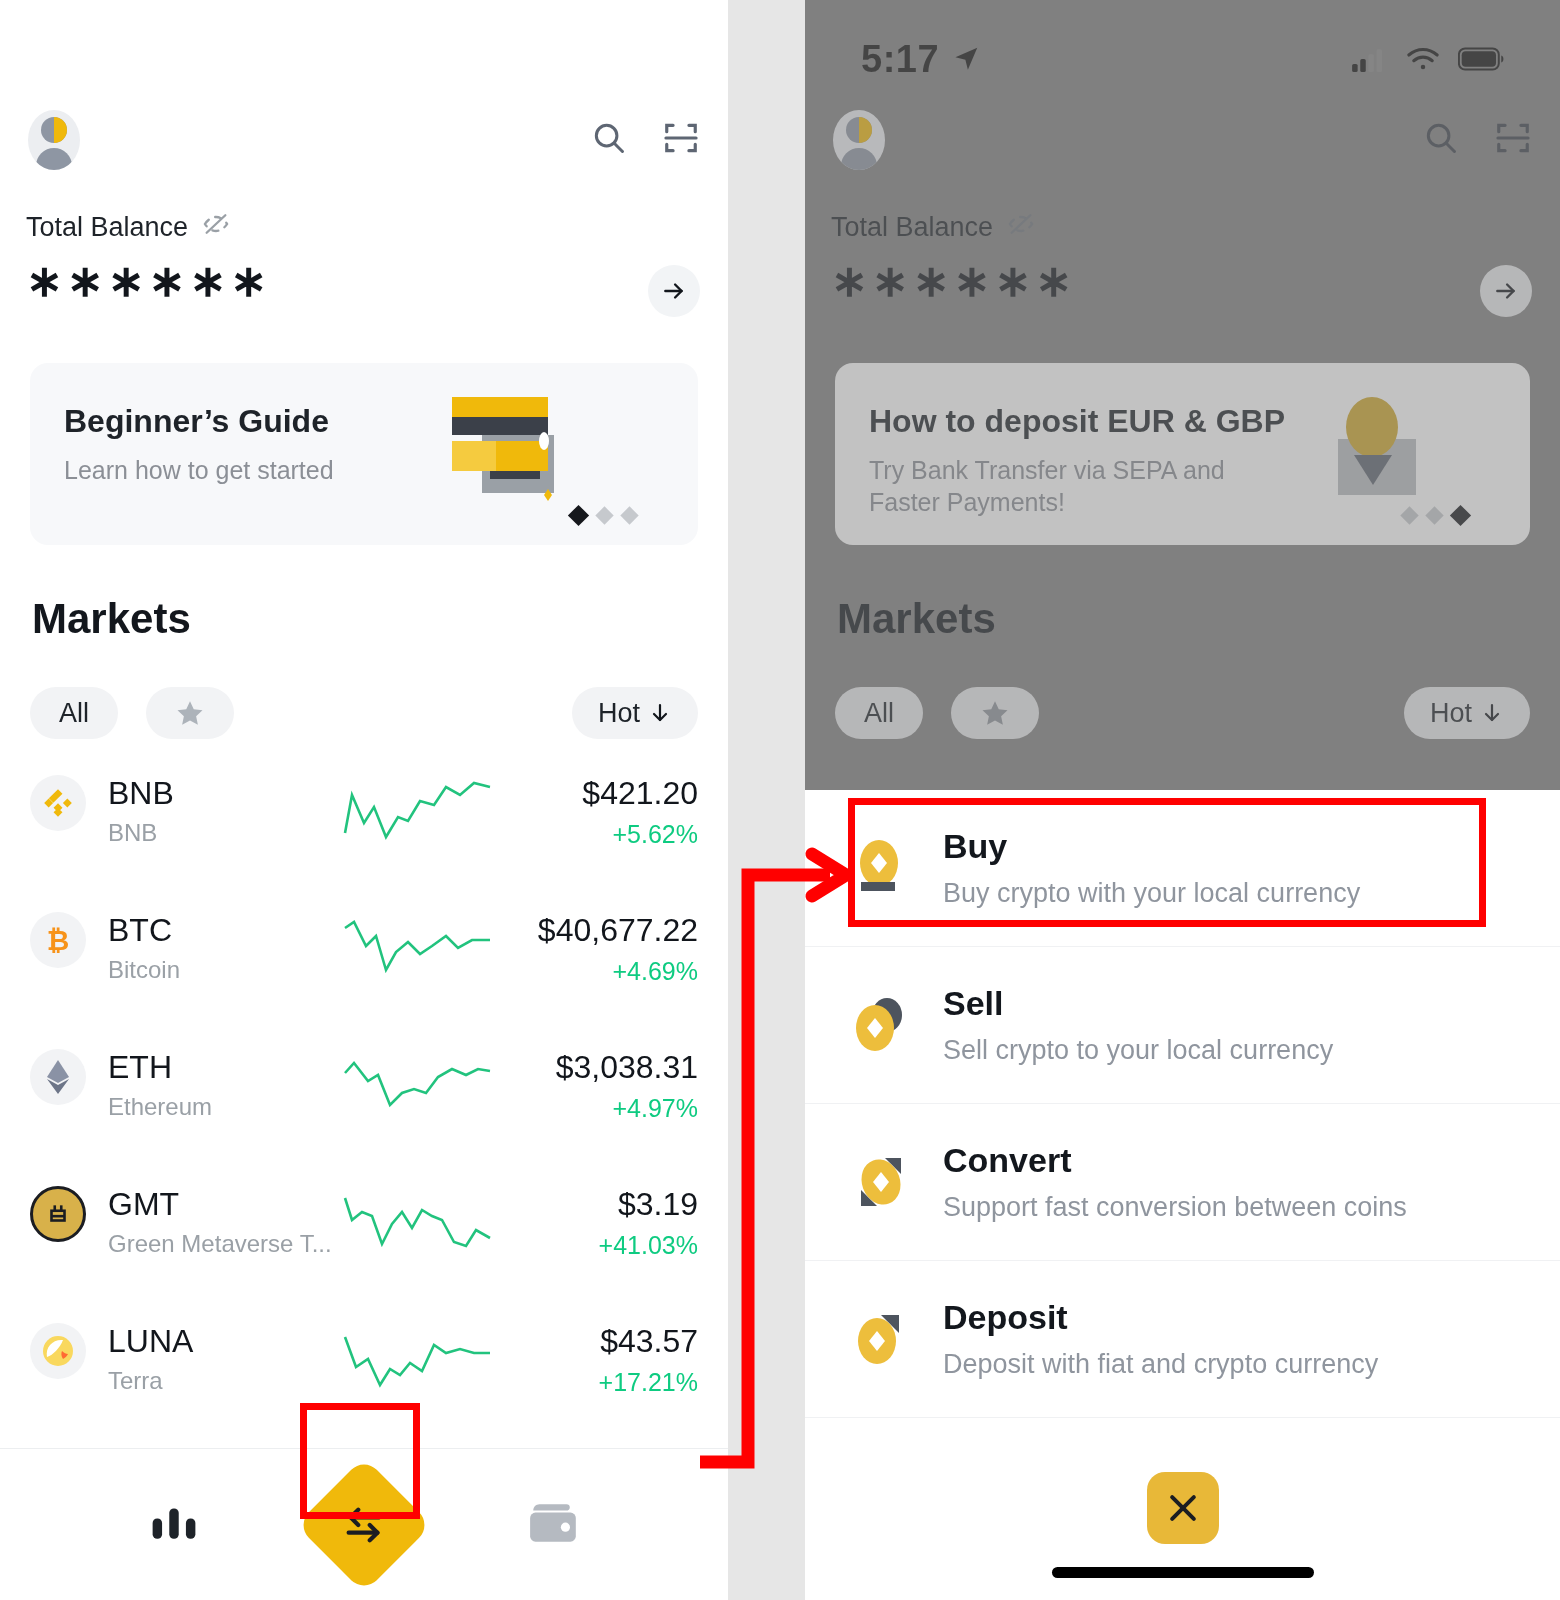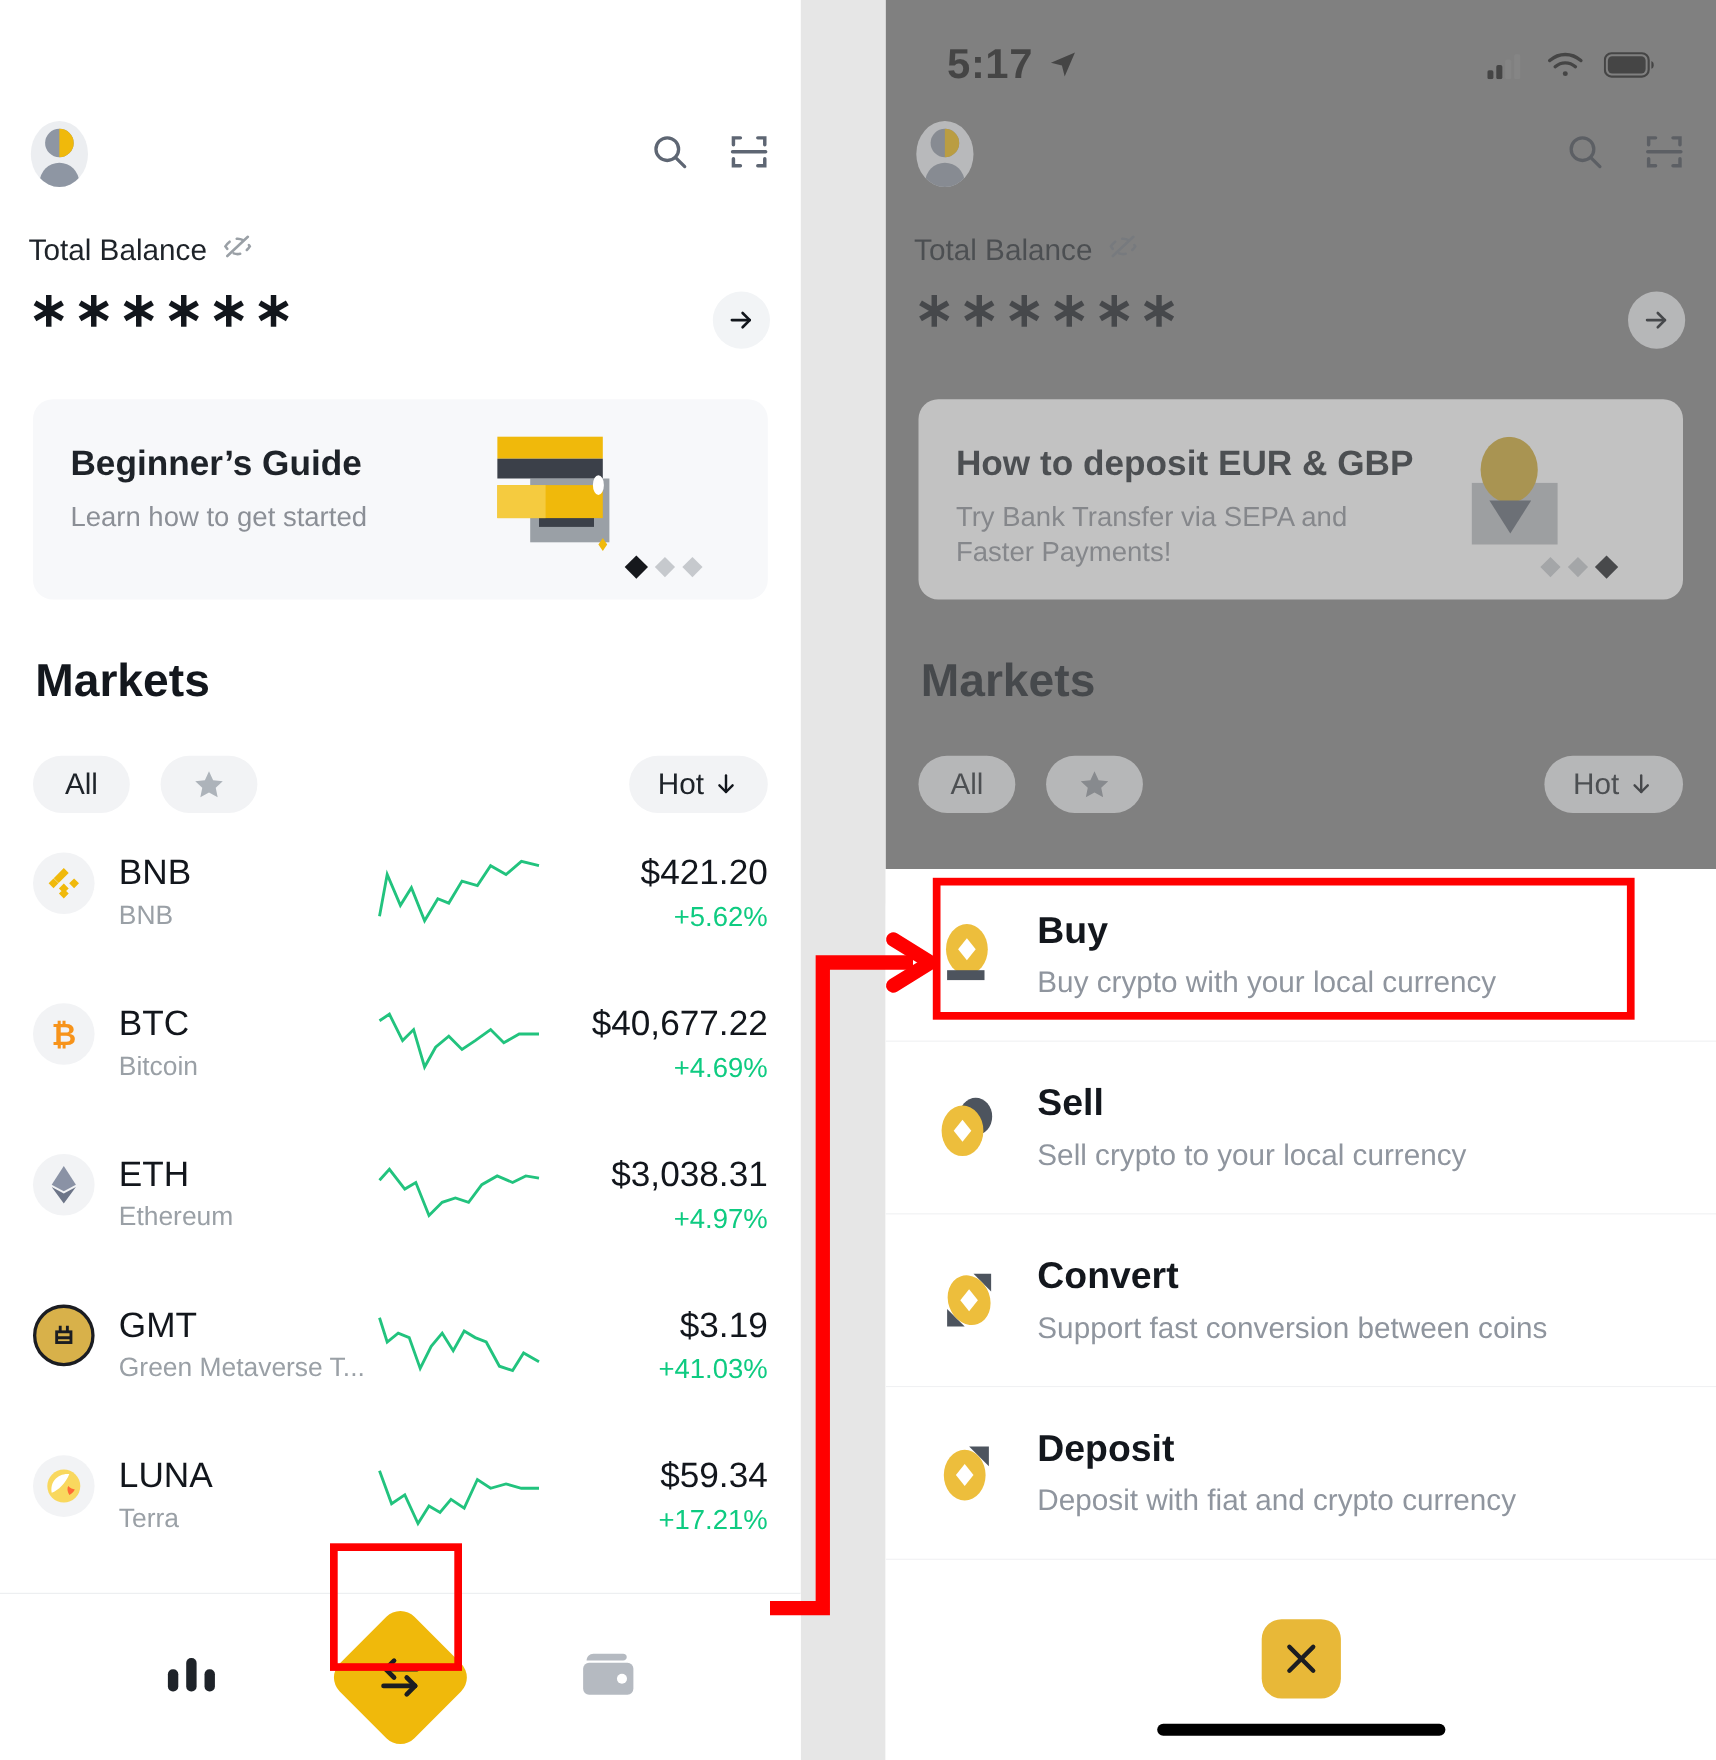--- a/index.html
+++ b/index.html
@@ -351,21 +351,21 @@
           </svg>
         </div>
         <div class="row-names">
           <div class="row-sym">LUNA</div>
           <div class="row-name">Terra</div>
         </div>
         <svg class="spark" viewBox="0 0 150 70" fill="none" stroke="#22c37e" stroke-width="2.6">
           <polyline points="3,14 14,44 26,36 38,62 48,46 58,52 68,40 80,48 92,22 104,30 118,26 132,30 148,30"></polyline>
         </svg>
         <div class="row-right">
-          <div class="row-price">$59.34</div>
+          <div class="row-price">$43.57</div>
           <div class="row-chg">+17.21%</div>
         </div>
       </div>
 
     </div>
 
     <div class="bottomnav">
       <span>
         <svg width="54" height="54" viewBox="0 0 24 24" fill="#1e2329">
           <rect x="2.5" y="10" width="4.2" height="9" rx="2"></rect>

